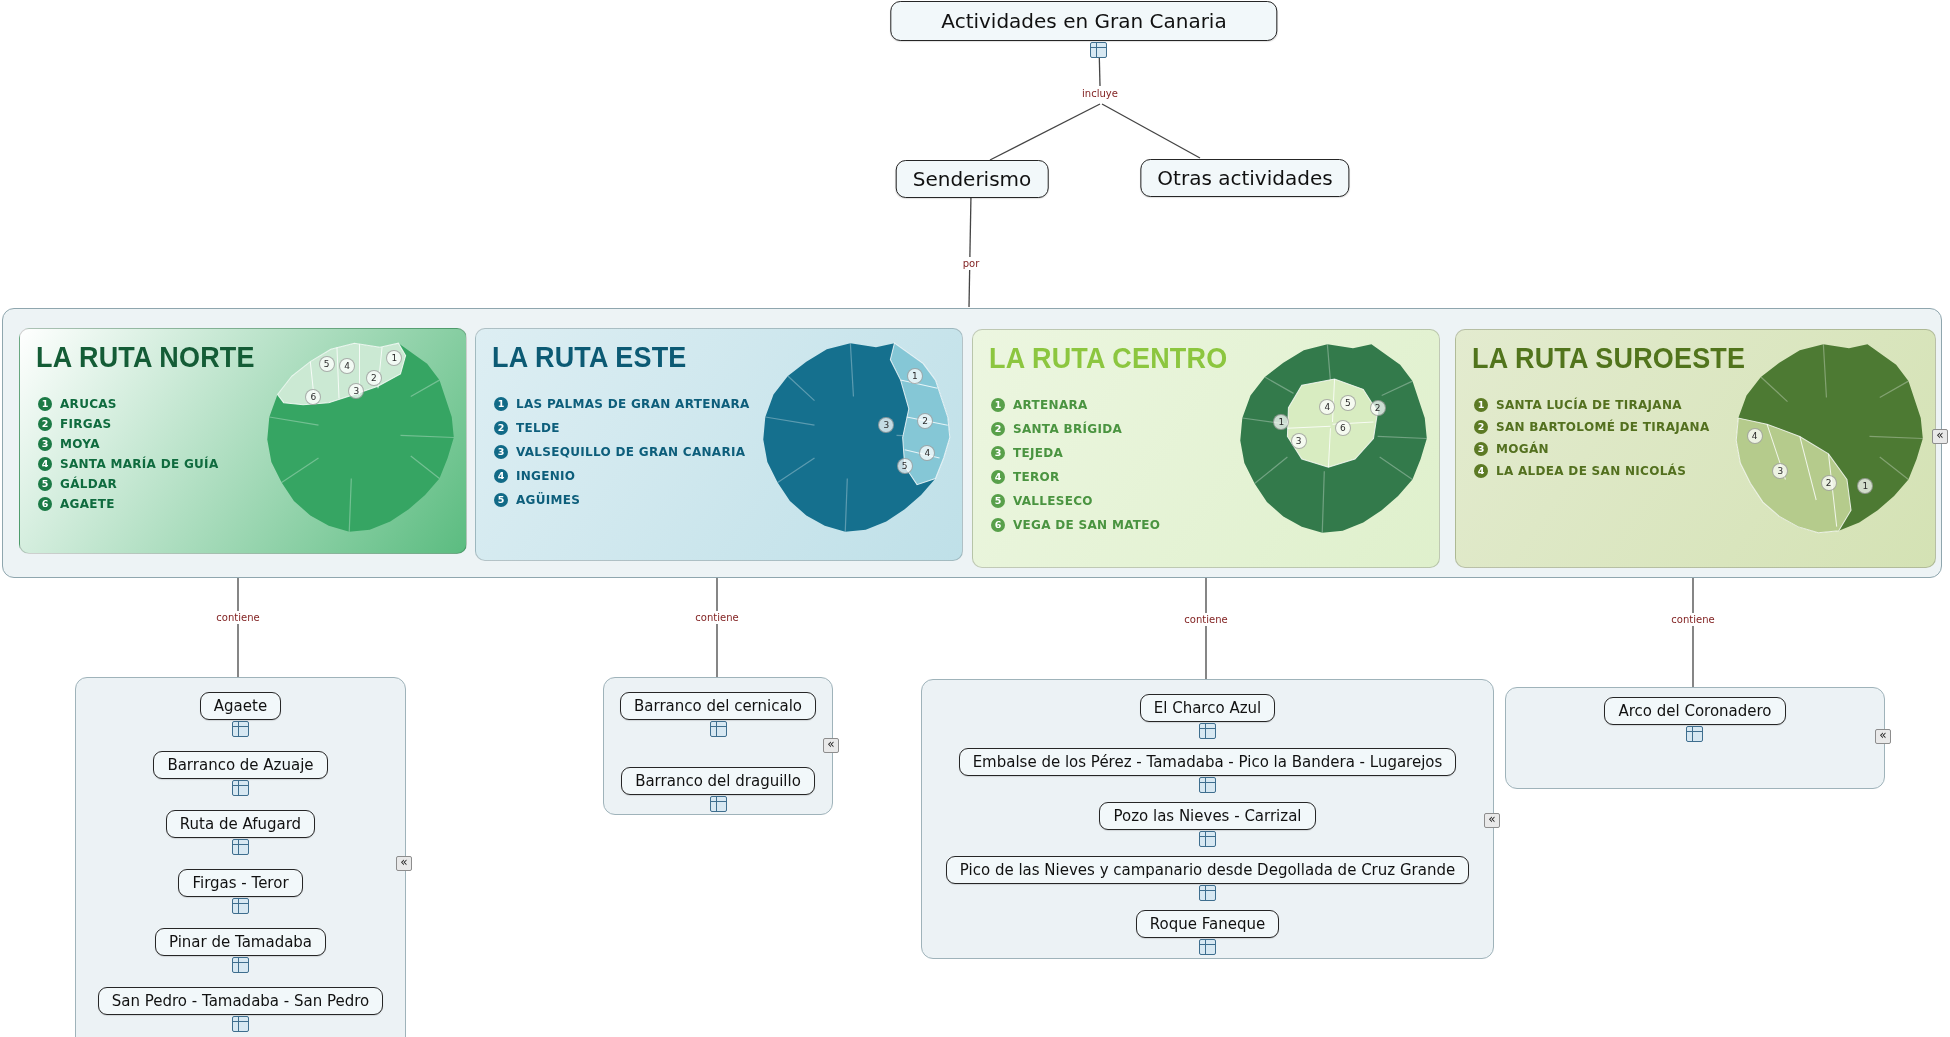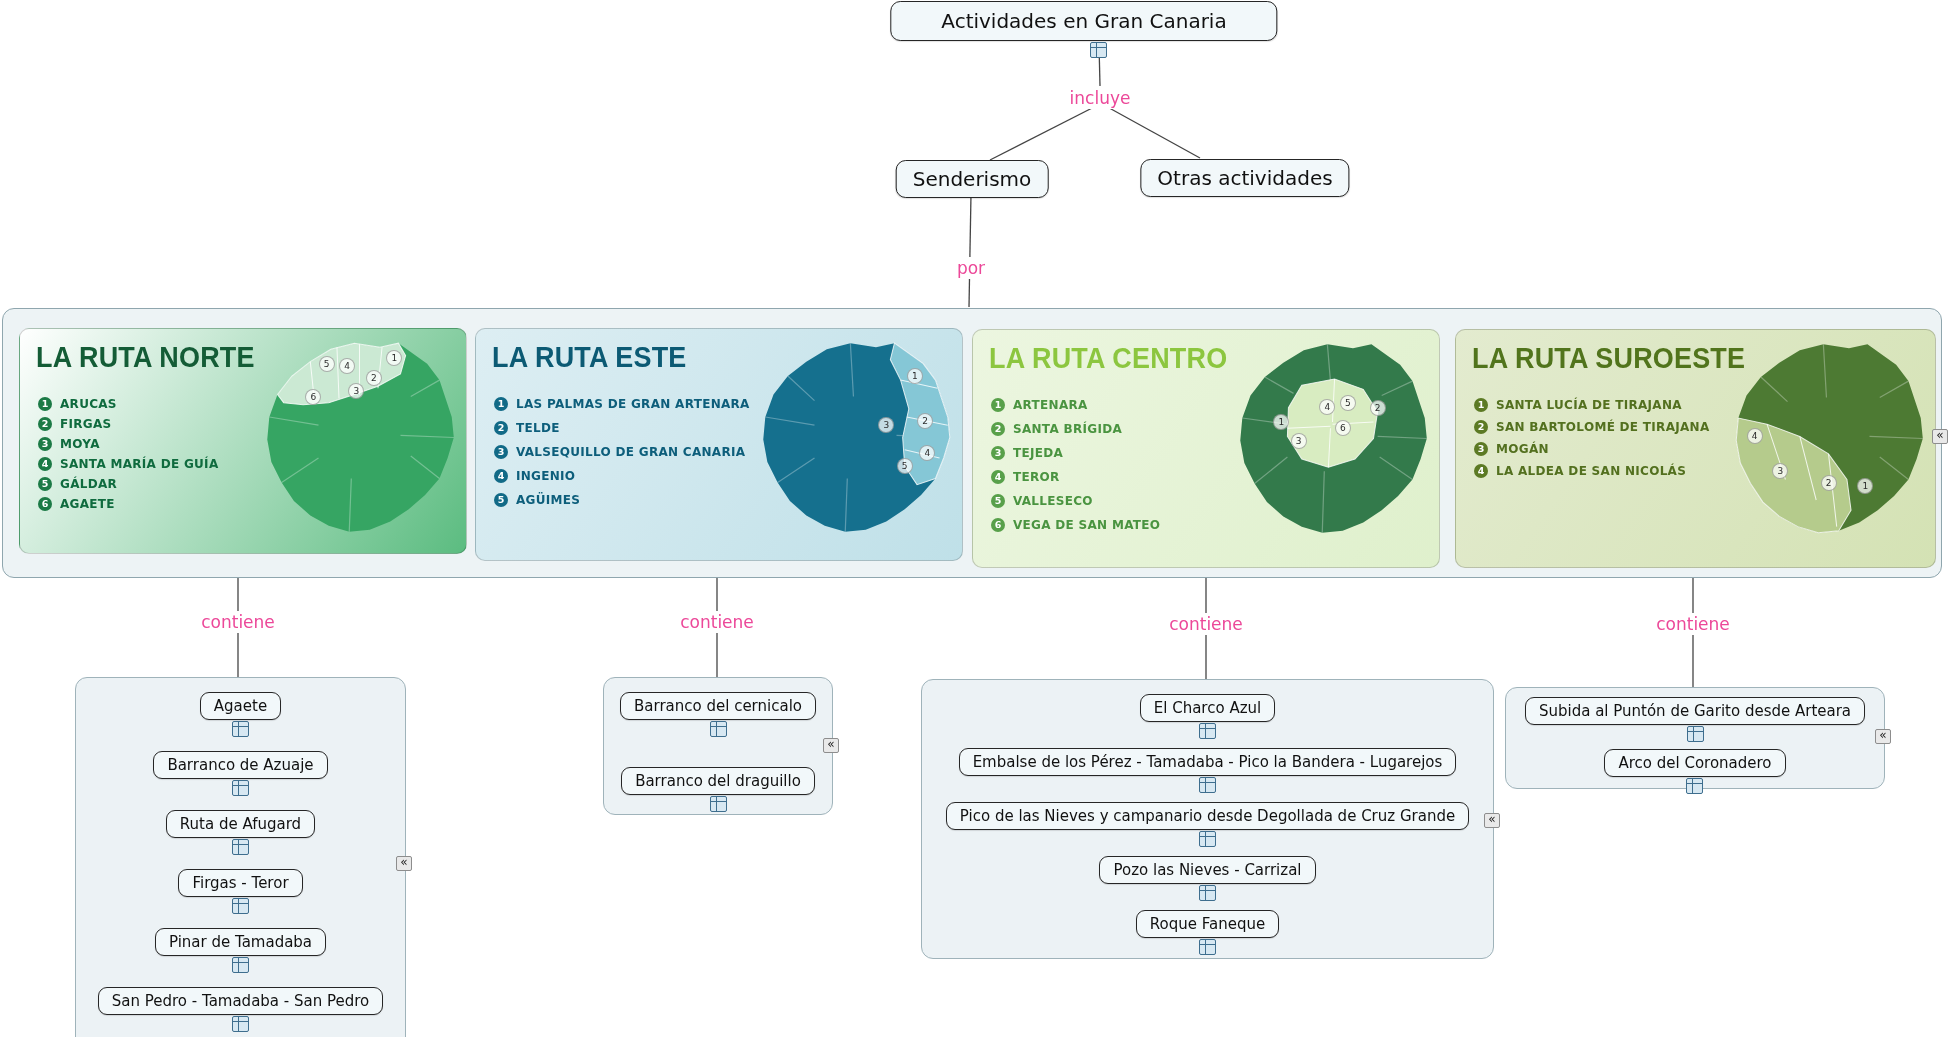--- a/index.html
+++ b/index.html
@@ -20,22 +20,22 @@
     color:#111;
     white-space:nowrap;
     z-index:3;
     box-shadow:0 1px 1px rgba(0,0,0,0.12);
   }
   .link-label{
     position:absolute;
     transform:translateX(-50%);
     background:#ffffff;
     padding:1px 5px;
-    font-size:17px;
-    color:#ec4899;
+    font-size:10px;
+    color:#7f1d1d;
     z-index:2;
     white-space:nowrap;
   }
 
   
   .res-icon{
     display:inline-block;
     width:15px;height:14px;
     border:1px solid #3e6e8e;
     border-radius:2px;
@@ -378,37 +378,33 @@
     <span class="collapse-marker" style="right:-7px;top:133px;">«</span>
   <div class="trail">
         <div class="cnode trail-node">El Charco Azul</div>
         <span class="res-icon"></span>
       </div>
       <div class="trail">
         <div class="cnode trail-node">Embalse de los Pérez - Tamadaba - Pico la Bandera - Lugarejos</div>
         <span class="res-icon"></span>
       </div>
       <div class="trail">
+        <div class="cnode trail-node">Pozo las Nieves - Carrizal</div>
+        <span class="res-icon"></span>
+      </div>
+      <div class="trail">
         <div class="cnode trail-node">Pico de las Nieves y campanario desde Degollada de Cruz Grande</div>
-        <span class="res-icon"></span>
-      </div>
-      <div class="trail">
-        <div class="cnode trail-node">Pozo las Nieves - Carrizal</div>
         <span class="res-icon"></span>
       </div>
       <div class="trail">
         <div class="cnode trail-node">Roque Faneque</div>
         <span class="res-icon"></span>
       </div>
     </div>
   <div class="trail-group" id="group-suroeste">
     <span class="collapse-marker" style="right:-7px;top:41px;">«</span>
-  <div class="trail">
-        <div class="cnode trail-node">Subida al Puntón de Garito desde Arteara</div>
-        <span class="res-icon"></span>
-      </div>
       <div class="trail">
         <div class="cnode trail-node">Arco del Coronadero</div>
         <span class="res-icon"></span>
       </div>
     </div>
 
 </div>
 
 </body></html>

